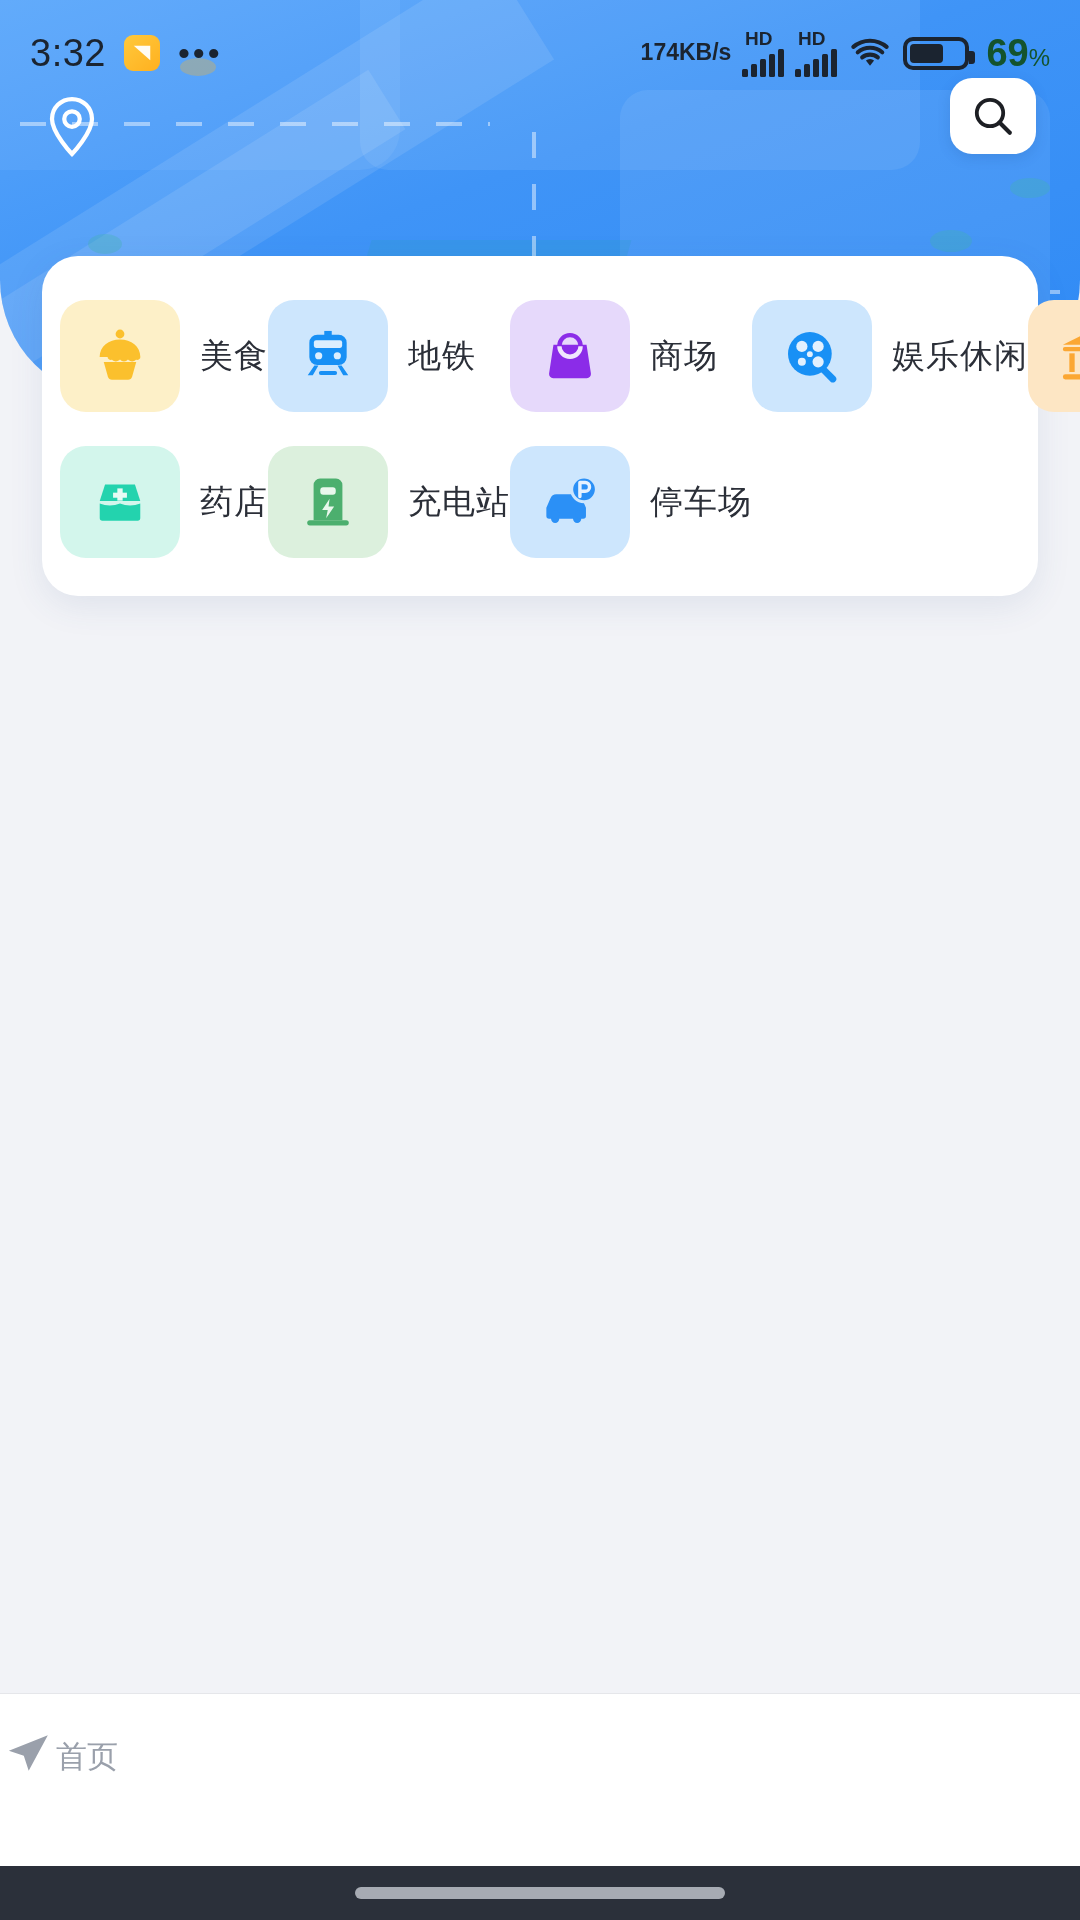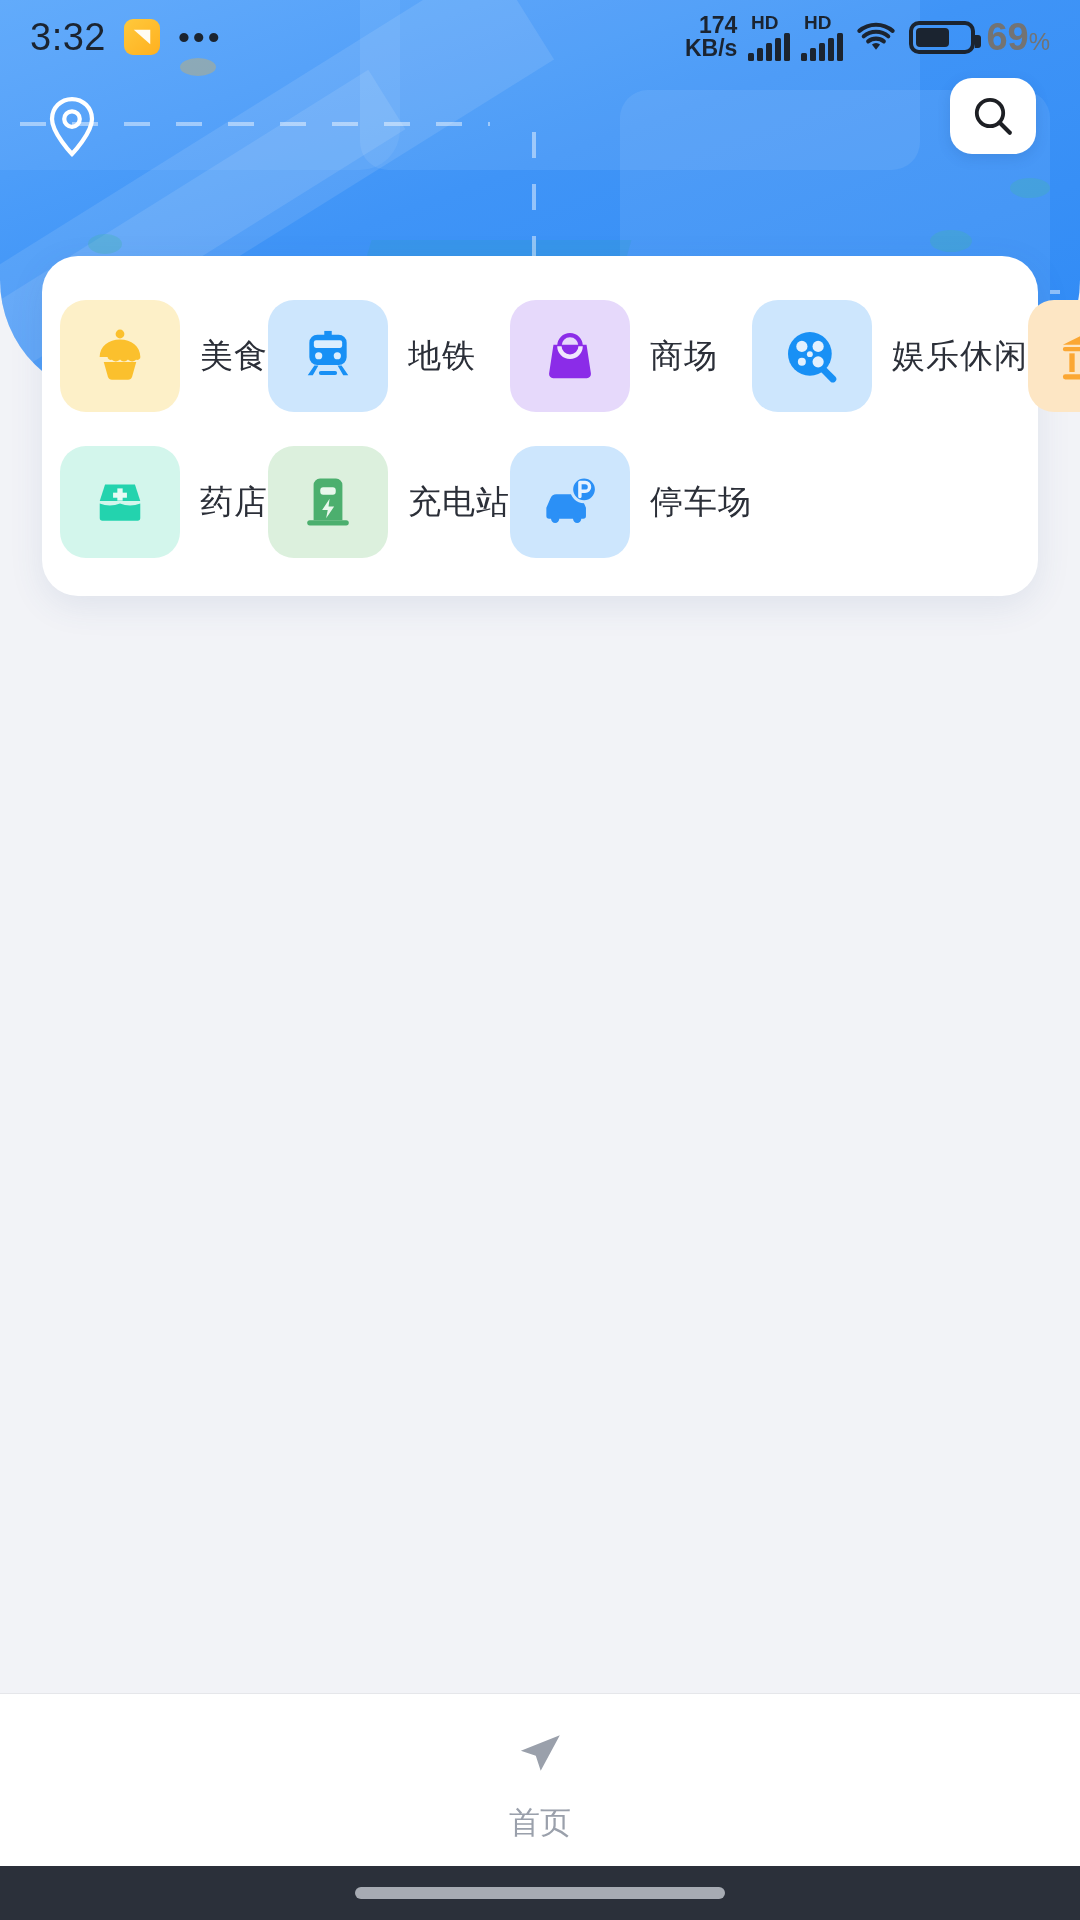--- a/index.html
+++ b/index.html
@@ -28,55 +28,55 @@
     position:absolute; height:4px;
     background:repeating-linear-gradient(to right,rgba(255,255,255,.45) 0 26px,rgba(255,255,255,0) 26px 52px);
   }
   .map-hero .dashv{
     position:absolute; width:4px;
     background:repeating-linear-gradient(to bottom,rgba(255,255,255,.45) 0 26px,rgba(255,255,255,0) 26px 52px);
   }
 
   
   .status-bar{
-    position:absolute; left:0; top:0; width:1080px; height:74px;
+    position:absolute; left:0; top:16px; width:1080px; height:74px;
     display:flex; align-items:center; justify-content:space-between;
     padding:0 30px; color:#17212e; z-index:30;
   }
   .sb-left{ display:flex; align-items:center; gap:18px; }
   .sb-time{ font-size:38px; font-weight:400; letter-spacing:.5px; color:#1b2430; }
   .sb-appicon{
     width:36px; height:36px; border-radius:9px;
     background:linear-gradient(140deg,#ffc93c,#ffb01f);
     display:flex; align-items:center; justify-content:center;
   }
   .sb-dots{ font-size:34px; letter-spacing:3px; color:#1b2430; line-height:.6; }
   .sb-right{ display:flex; align-items:center; gap:11px; }
-  .sb-speed{ display:flex; flex-direction:column; align-items:flex-end; line-height:1.02; }
+  .sb-speed{ display:flex; flex-direction:row; align-items:flex-end; line-height:1.02; }
   .sb-speed .n{ font-size:23px; font-weight:700; color:#1b2430; }
   .sb-speed .u{ font-size:23px; font-weight:700; color:#1b2430; }
   .sig{ display:flex; flex-direction:column; align-items:flex-end; gap:1px; }
   .sig .hd{ font-size:19px; font-weight:700; color:#1b2430; line-height:1; margin-right:12px; }
   .bars{ display:flex; align-items:flex-end; gap:3px; height:28px; }
   .bars i{ display:block; width:6px; background:#1b2430; border-radius:1.5px; }
   .bars i:nth-child(1){ height:8px; }
   .bars i:nth-child(2){ height:13px; }
   .bars i:nth-child(3){ height:18px; }
   .bars i:nth-child(4){ height:23px; }
   .bars i:nth-child(5){ height:28px; }
   .sb-batt{
     width:66px; height:33px; border:4px solid #1b2430; border-radius:10px;
     position:relative; display:flex; align-items:center; padding:3px;
   }
   .sb-batt::after{
     content:""; position:absolute; right:-10px; top:10px;
     width:6px; height:13px; background:#1b2430; border-radius:0 3px 3px 0;
   }
   .sb-batt b{ display:block; height:100%; background:#1b2430; border-radius:4px; }
-  .sb-pct{ font-size:38px; font-weight:700; color:#737373; margin-left:0; }
+  .sb-pct{ font-size:38px; font-weight:700; color:#14532d; margin-left:6px; }
   .sb-pct span{ font-size:24px; font-weight:400; }
 
   
   .loc-pin{
     position:absolute; left:42px; top:94px; width:60px; height:70px; z-index:25; cursor:pointer;
   }
   .search-btn{
     position:absolute; right:44px; top:78px; width:86px; height:76px;
     background:#fff; border-radius:22px; z-index:25;
     display:flex; align-items:center; justify-content:center; cursor:pointer;
@@ -100,21 +100,21 @@
   }
   .cat-label{ font-size:33px; color:#2b2f38; letter-spacing:1px; white-space:nowrap; }
 
   
   .tabbar{
     position:absolute; left:0; bottom:54px; width:1080px; height:172px;
     background:#fff; display:flex; align-items:flex-start; z-index:30;
     box-shadow:0 -1px 0 rgba(0,0,0,.05);
   }
   .tab{
-    flex:1; display:flex; flex-direction:column; align-items:center;
+    flex:1; display:flex; flex-direction:row; align-items:center;
     padding-top:18px; cursor:pointer; position:relative;
   }
   .tab-ico{ height:86px; display:flex; align-items:center; justify-content:center; }
   .tab-label{ font-size:31px; color:#9aa0ab; margin-top:4px; }
   .tab.active .tab-label{ color:#2f8cf5; }
   .tab.active .tab-ico{
     width:110px; height:128px; border-radius:55px/64px;
     background:#dcebfe; margin-top:-46px;
     box-shadow:0 0 0 14px #fff;
   }

